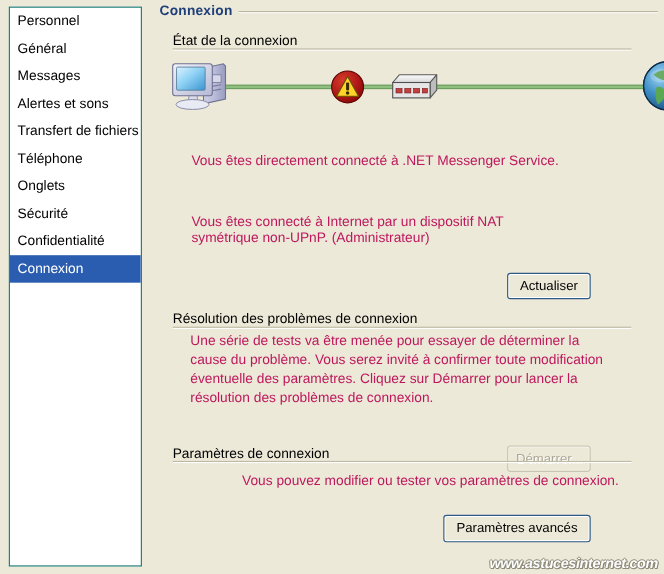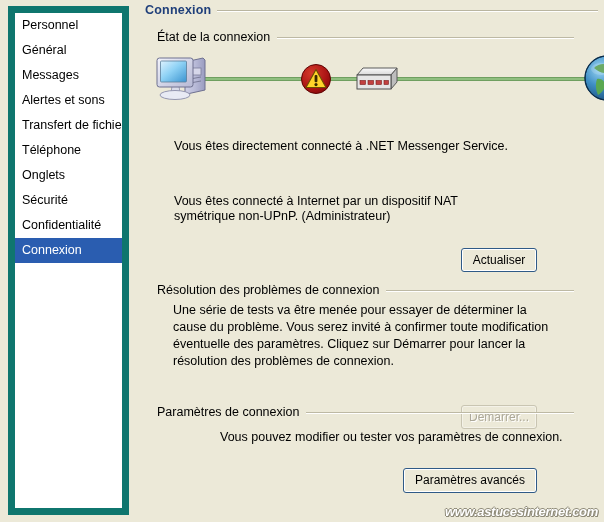--- a/index.html
+++ b/index.html
@@ -18,21 +18,21 @@
   }
 
   
   #sidebar-listbox {
     position: absolute;
     left: 8px;
     top: 6px;
     width: 121px;
     height: 509px;
     background: #ffffff;
-    border: 7px solid #0f766e;
+    border: 1px solid #0f766e;
     box-sizing: border-box;
     overflow: hidden;
   }
   .sidebar-item {
     height: 25px;
     line-height: 25px;
     padding-left: 7px;
     font-size: 12.5px;
     color: #000000;
     white-space: nowrap;
@@ -77,21 +77,21 @@
     background: #b9b5a0;
     box-shadow: 0 1px 0 #ffffff;
   }
 
   
   .group-head {
     position: absolute;
     left: 17px;
     right: 30px;
     display: flex;
-    align-items: center;
+    flex-direction: column;
   }
   .group-head .label {
     font-size: 12.5px;
     color: #000000;
     white-space: nowrap;
     padding-right: 7px;
   }
   .group-head .rule {
     flex: 1 1 auto;
     height: 1px;
@@ -150,21 +150,21 @@
     left: 428px;
     top: 6px;
     width: 48px;
     height: 48px;
   }
 
   
   .body-text {
     position: absolute;
     font-size: 12.5px;
-    color: #000000;
+    color: #be185d;
     line-height: 15px;
   }
   #text-connected-service { left: 34px; top: 139px; width: 400px; }
   #text-nat { left: 34px; top: 194px; width: 330px; }
   #text-resolution { left: 33px; top: 302px; width: 380px; line-height: 17px; }
   #text-parametres { left: 34px; top: 430px; width: 380px; margin-left: 46px; }
 
   
   .btn {
     position: absolute;

